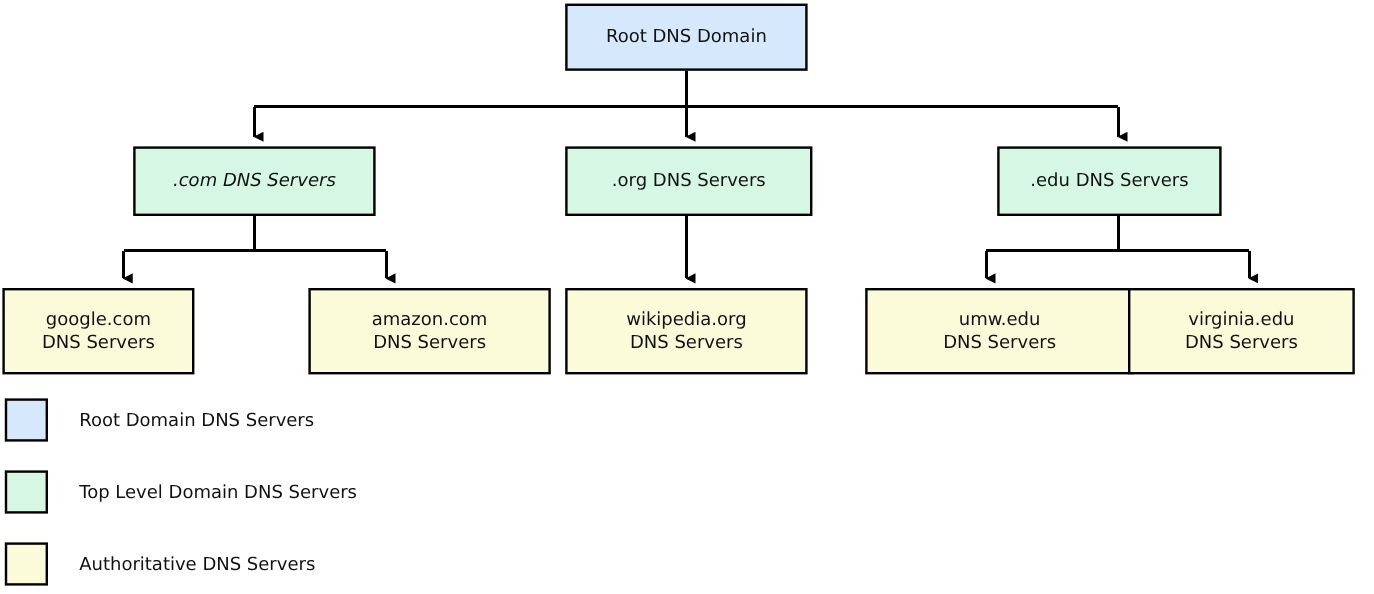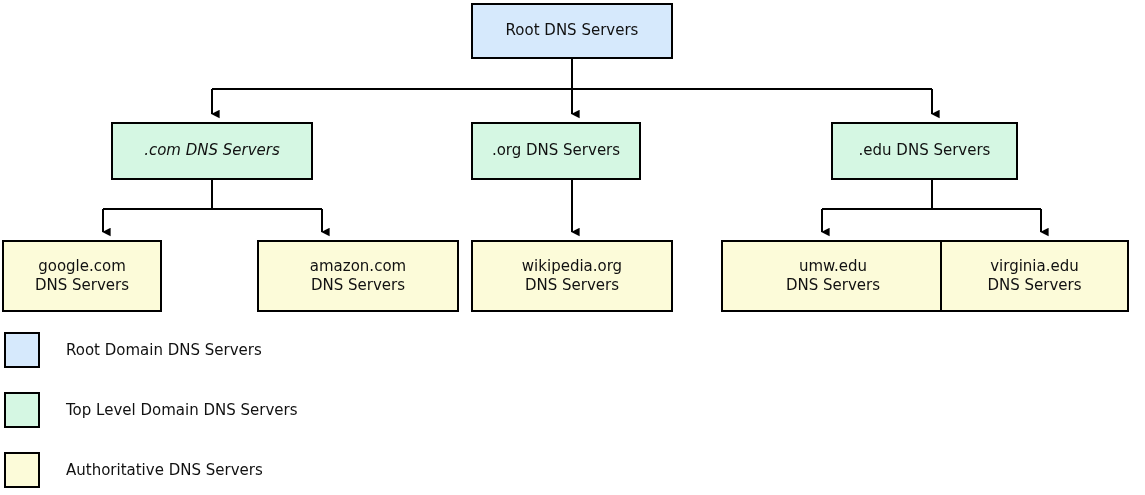--- a/index.html
+++ b/index.html
@@ -103,25 +103,25 @@
 
       <path d="M572,180 L572,232" marker-end="url(#arrowhead)"></path>
 
       <path d="M932,180 L932,209"></path>
       <path d="M822,209 L1041,209"></path>
       <path d="M822,209 L822,232" marker-end="url(#arrowhead)"></path>
       <path d="M1041,209 L1041,232" marker-end="url(#arrowhead)"></path>
     </g>
   </svg>
 
-  <div class="node root" style="left:471px; top:3px; width:202px; height:56px;">Root DNS Servers</div>
+  <div class="node root" style="left:471px; top:3px; width:202px; height:56px;">Root DNS Domain</div>
 
   <div class="node tld" style="left:111px; top:122px; width:202px; height:58px;font-style:italic;">.com DNS Servers</div>
 
-  <div class="node tld" style="left:471px; top:122px; width:170px; height:58px;">.org DNS Servers</div>
+  <div class="node tld" style="left:471px; top:122px; width:206px; height:58px;">.org DNS Servers</div>
 
   <div class="node tld" style="left:831px; top:122px; width:187px; height:58px;">.edu DNS Servers</div>
 
   <div class="node authority" style="left:2px; top:240px; width:160px; height:72px;">google.com
 DNS Servers</div>
 
   <div class="node authority" style="left:221px; top:240px; width:202px; height:72px;margin-left:36px;">amazon.com
 DNS Servers</div>
 
   <div class="node authority" style="left:471px; top:240px; width:202px; height:72px;">wikipedia.org

